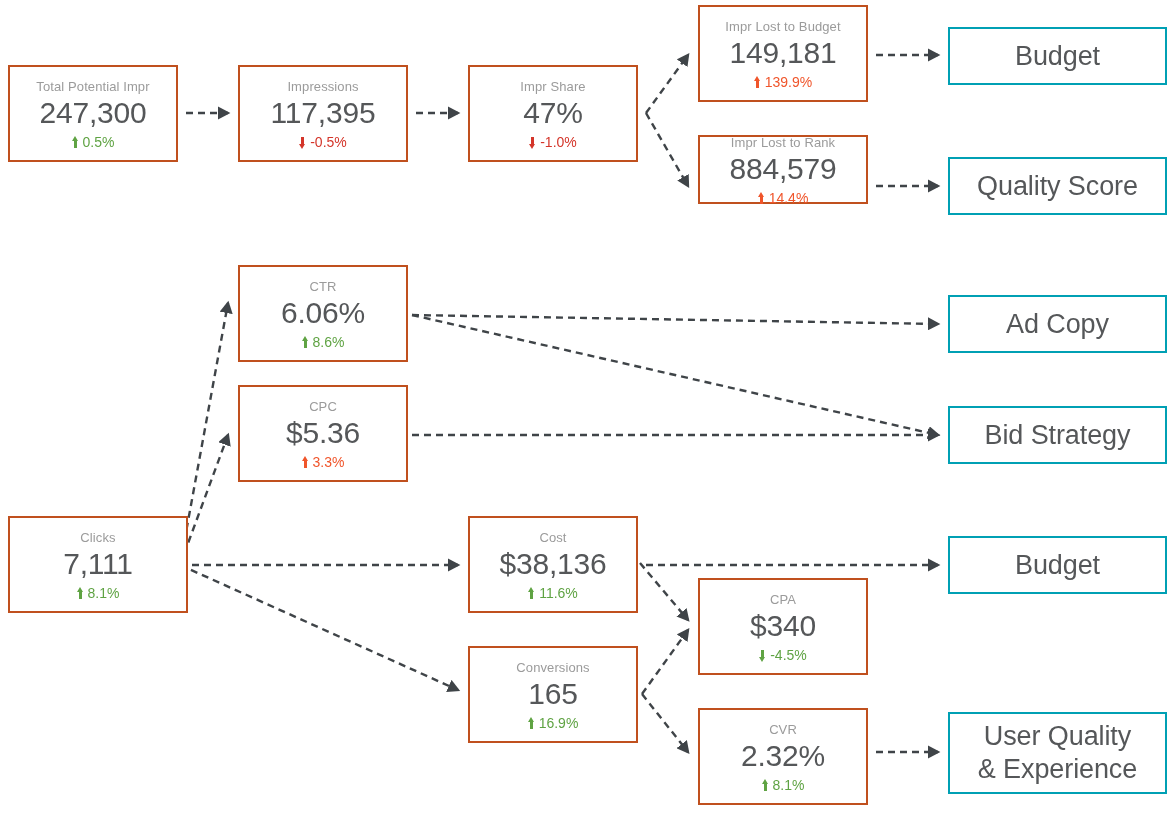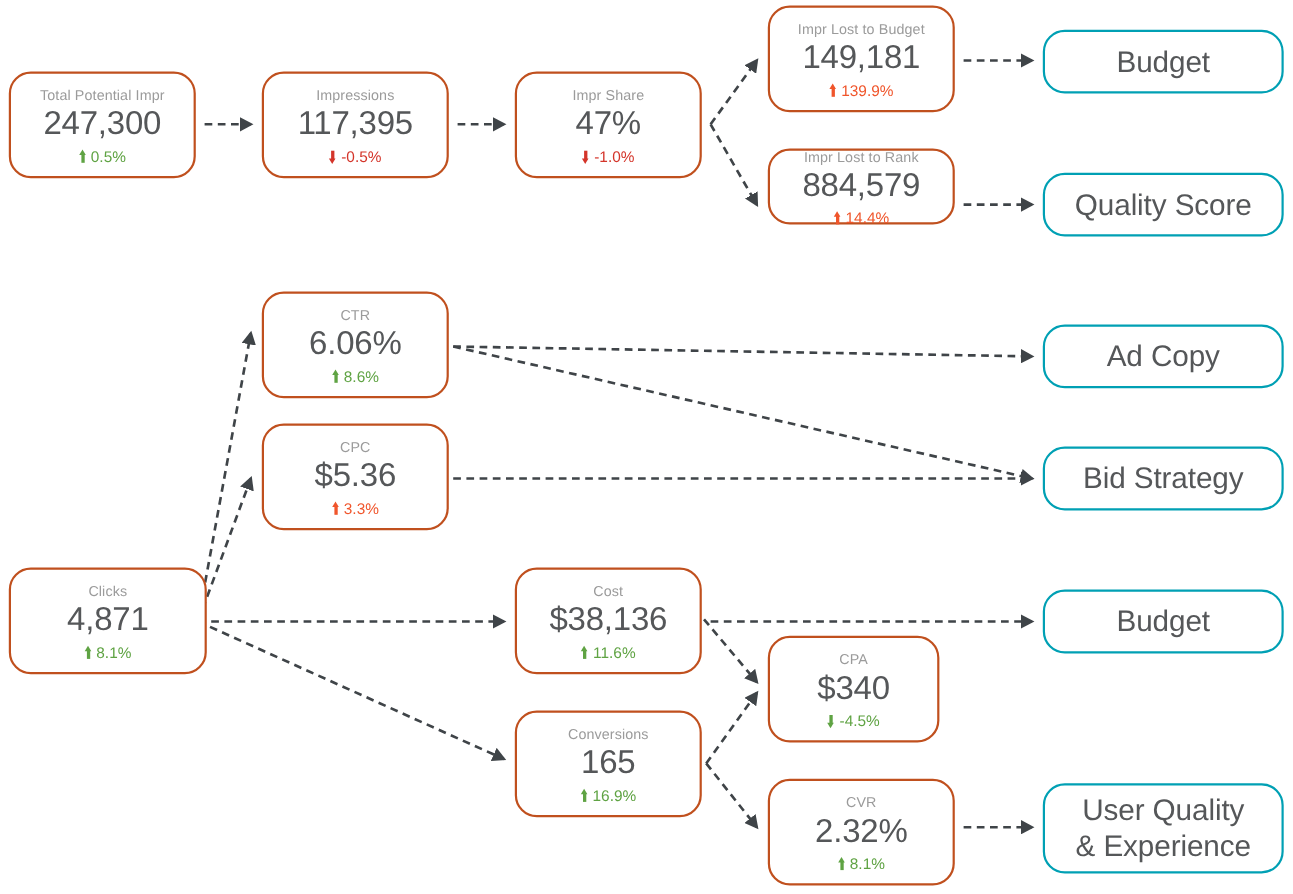--- a/index.html
+++ b/index.html
@@ -29,21 +29,20 @@
   }
   .node {
     position: absolute;
     box-sizing: border-box;
     background: #ffffff;
     display: flex;
     flex-direction: column;
     align-items: center;
     justify-content: center;
     z-index: 2;
-    border-radius: 20px;
   }
   .metric-node {
     border: 2px solid #C0501E;
     padding-top: 2px;
   }
   .lever-node {
     border: 2px solid #00A0B4;
   }
   .metric-label {
     font-size: 13px;
@@ -203,21 +202,21 @@
       <div class="node metric-node" style="left: 238px; top: 385px; width: 170px; height: 97px;">
         <div class="metric-label">CPC</div>
         <div class="metric-value">$5.36</div>
         <div class="metric-delta delta-up orange">
           <span class="arrow-glyph up"></span>
           <span>3.3%</span>
         </div>
       </div>
       <div class="node metric-node" style="left: 8px; top: 516px; width: 180px; height: 97px;">
         <div class="metric-label">Clicks</div>
-        <div class="metric-value">4,871</div>
+        <div class="metric-value">7,111</div>
         <div class="metric-delta delta-up green">
           <span class="arrow-glyph up"></span>
           <span>8.1%</span>
         </div>
       </div>
       <div class="node metric-node" style="left: 468px; top: 516px; width: 170px; height: 97px;">
         <div class="metric-label">Cost</div>
         <div class="metric-value">$38,136</div>
         <div class="metric-delta delta-up green">
           <span class="arrow-glyph up"></span>
@@ -225,21 +224,21 @@
         </div>
       </div>
       <div class="node metric-node" style="left: 468px; top: 646px; width: 170px; height: 97px;">
         <div class="metric-label">Conversions</div>
         <div class="metric-value">165</div>
         <div class="metric-delta delta-up green">
           <span class="arrow-glyph up"></span>
           <span>16.9%</span>
         </div>
       </div>
-      <div class="node metric-node" style="left: 698px; top: 578px; width: 156px; height: 97px;">
+      <div class="node metric-node" style="left: 698px; top: 578px; width: 170px; height: 97px;">
         <div class="metric-label">CPA</div>
         <div class="metric-value">$340</div>
         <div class="metric-delta delta-down green">
           <span class="arrow-glyph down"></span>
           <span>-4.5%</span>
         </div>
       </div>
       <div class="node metric-node" style="left: 698px; top: 708px; width: 170px; height: 97px;">
         <div class="metric-label">CVR</div>
         <div class="metric-value">2.32%</div>

